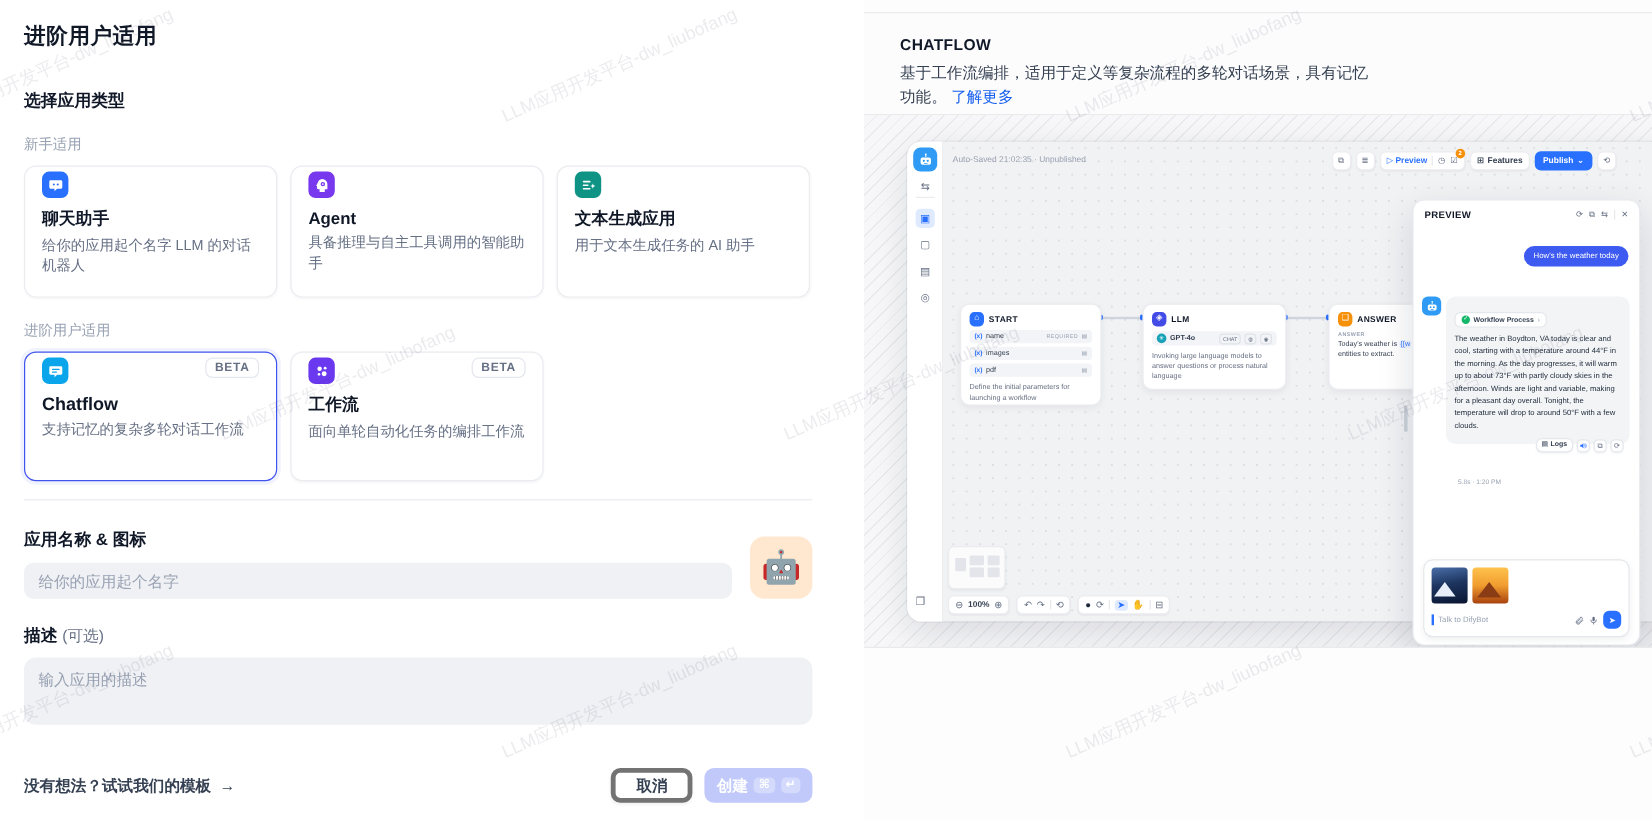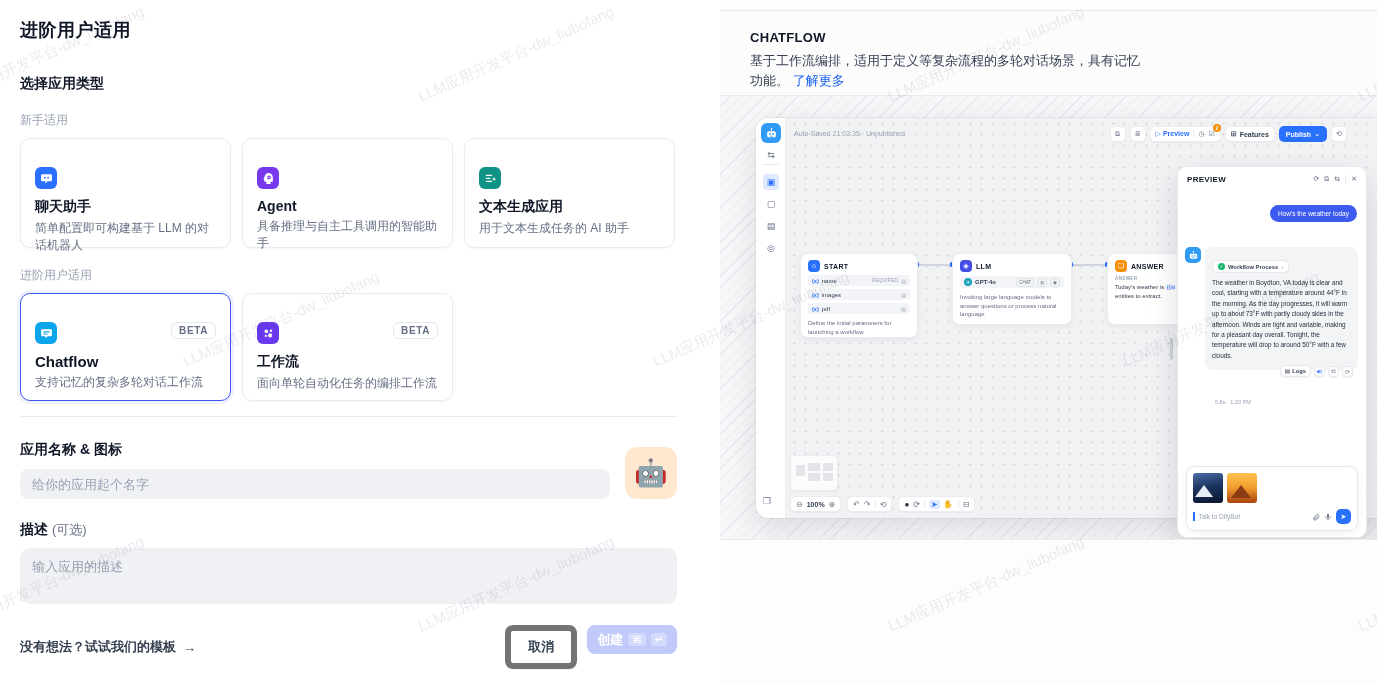--- a/index.html
+++ b/index.html
@@ -6,21 +6,21 @@
   html,body { width:1377px; height:684px; overflow:hidden; background:#fff;
     font-family:"Liberation Sans","DejaVu Sans",sans-serif; }
   .stage { position:relative; width:1377px; height:684px; display:flex; }
 
   
   .left { position:relative; width:720px; height:684px; background:#fff; padding:18px 43px 0 20px; flex:none; }
   .page-title { font-size:18px; font-weight:700; color:#101828; letter-spacing:.5px; }
   .sec-title { margin-top:33px; font-size:14px; font-weight:700; color:#101828; }
   .group-label { margin-top:19px; font-size:12px; color:#98a2b3; }
   .cards { display:flex; gap:11px; margin-top:9px; }
-  .card { width:211px; background:#fff; border:1px solid #eaecf0; border-radius:10px; padding:28px 14px;
+  .card { width:211px; background:#fff; border:1px solid #eaecf0; border-radius:10px; padding:4px 14px;
     box-shadow:0 1px 2px rgba(16,24,40,.04); cursor:pointer; }
   .card.basic { height:110px; }
   .card.adv { height:108px; }
   .card.selected { border:1.5px solid #4054ee; box-shadow:0 0 0 3px rgba(64,84,238,.08); }
   .cicon { width:22px; height:22px; border-radius:6px; display:flex; align-items:center; justify-content:center; flex:none; }
   .cicon svg { display:block; }
   .cname { margin-top:9px; font-size:14px; font-weight:700; color:#101828; }
   .cname.lat { font-size:15px; }
   .cdesc { margin-top:4px; font-size:12px; color:#667085; line-height:1.38; }
   .adv-top { display:flex; justify-content:space-between; align-items:flex-start; }
@@ -37,21 +37,21 @@
   .emoji-tile { width:52px; height:52px; flex:none; border:none; background:#ffe8cf; border-radius:12px;
     font-size:27px; line-height:52px; text-align:center; cursor:pointer; }
   .desc-label { margin-top:22px; }
   .desc-area { margin-top:9px; width:100%; height:56px; background:#f0f1f4; border:none; outline:none;
     border-radius:10px; padding:10px 12px; font-size:13px; color:#101828; resize:none; font-family:inherit; }
   .desc-area::placeholder { color:#98a2b3; }
   .lfooter { position:absolute; left:20px; right:43px; bottom:15px; display:flex; align-items:center; justify-content:space-between; }
   .tpl-link { font-size:13px; font-weight:600; color:#354052; text-decoration:none; cursor:pointer; display:flex; gap:7px; align-items:center; }
   .tpl-link .arr { font-size:13px; color:#354052; }
   .btns { display:flex; gap:10px; }
-  .btn-cancel { height:44px; padding:0 17px; background:#fff; border:6px solid #737373; border-radius:8px;
+  .btn-cancel { height:29px; padding:0 17px; background:#fff; border:4px solid #737373; border-radius:8px;
     font-size:13px; font-weight:600; color:#354052; cursor:pointer; box-shadow:0 1px 2px rgba(16,24,40,.05); font-family:inherit; }
   .btn-create { height:29px; padding:0 10px; background:#c0c9fa; border:none; border-radius:8px; font-size:13px;
     font-weight:600; color:#fff; display:flex; align-items:center; gap:5px; cursor:not-allowed; font-family:inherit; }
   .kbd { background:rgba(255,255,255,.32); border-radius:4px; font-size:10px; padding:1px 4px; color:#fff; }
 
   
   .right { position:relative; width:657px; height:684px; background:#fdfdfd; flex:none; }
   .rp-top { position:absolute; left:0; top:10px; width:657px; height:86px; background:#fcfcfd;
     border-top:1px solid #e9eaeb; border-bottom:1px solid #e9eaeb; padding:19px 0 0 30px; }
   .rp-heading { font-size:13px; font-weight:700; color:#101828; letter-spacing:.3px; }
@@ -189,21 +189,21 @@
     <div class="cards">
       <div class="card basic">
         <div class="cicon" style="background:#2970ff">
           <svg width="13" height="13" viewBox="0 0 24 24">
               <path fill="#fff" d="M4 4h16a2 2 0 012 2v9a2 2 0 01-2 2h-6l-4 4v-4H4a2 2 0 01-2-2V6a2 2 0 012-2z"></path>
               <circle cx="9" cy="10.5" r="1.6" fill="#2970ff"></circle>
               <circle cx="15" cy="10.5" r="1.6" fill="#2970ff"></circle>
             </svg>
         </div>
         <div class="cname">聊天助手</div>
-        <div class="cdesc">简单配置即可构建基于 LLM 的对话机器人</div>
+        <div class="cdesc">给你的应用起个名字 LLM 的对话机器人</div>
       </div>
       <div class="card basic">
         <div class="cicon" style="background:#7839ee">
           <svg width="13" height="13" viewBox="0 0 24 24">
               <path fill="#fff" d="M12 2a8 8 0 018 8v8h-4v4H8v-4H6a2 2 0 01-2-2v-3H2.6L5 8.4A8 8 0 0112 2z"></path>
               <circle cx="13" cy="10" r="3.4" fill="#7839ee"></circle>
               <circle cx="13" cy="10" r="1.3" fill="#fff"></circle>
             </svg>
         </div>
         <div class="cname">Agent</div>

